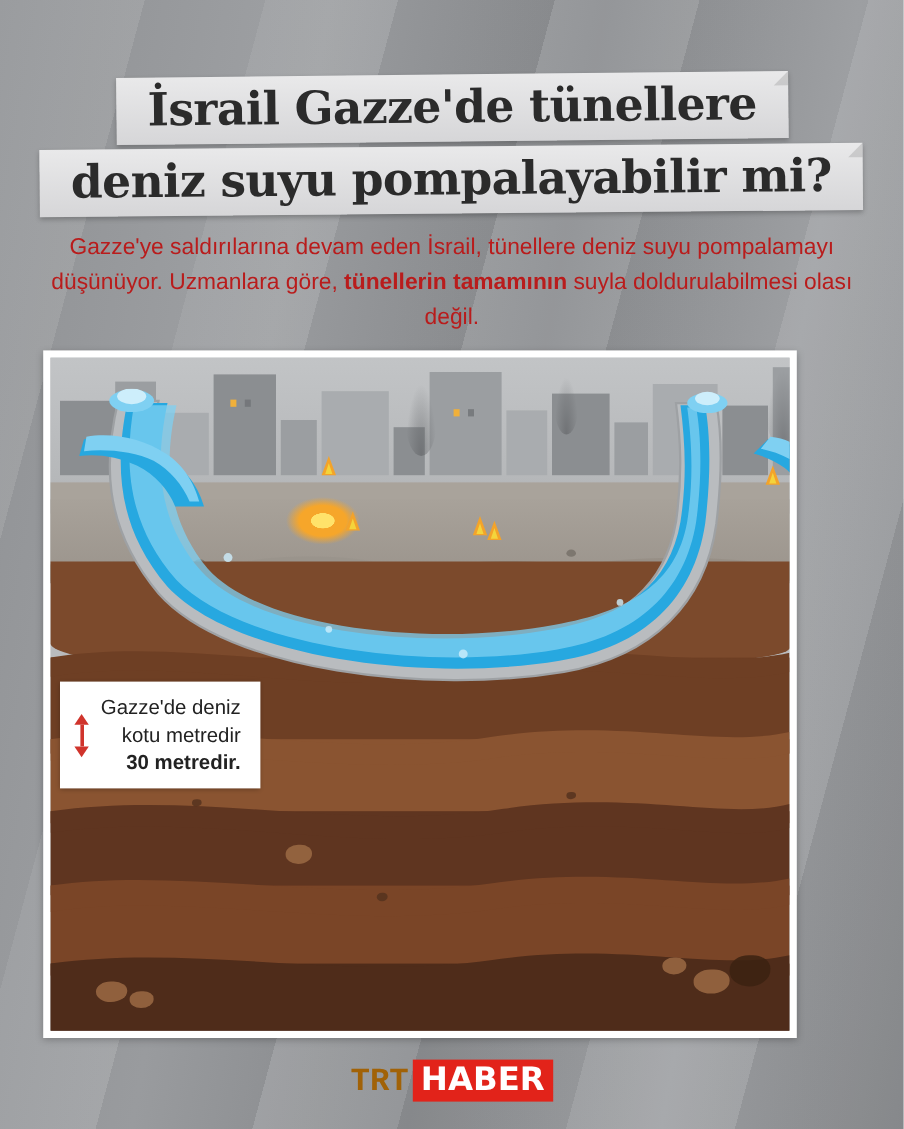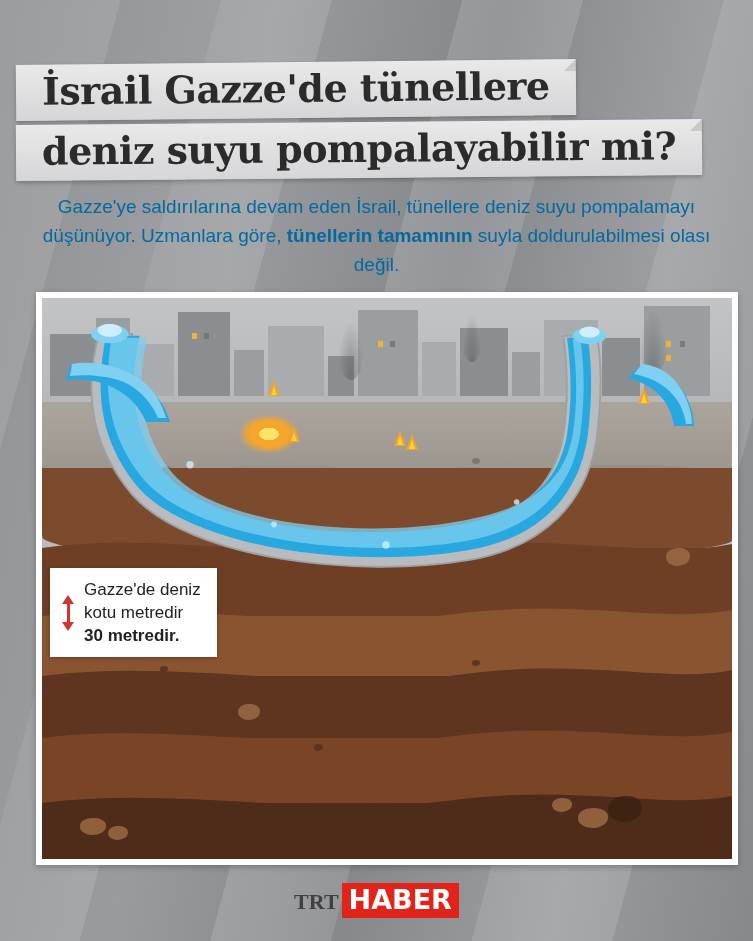--- a/index.html
+++ b/index.html
@@ -18,21 +18,22 @@
     background:
       linear-gradient(105deg, rgba(255,255,255,0.10) 0 12%, rgba(0,0,0,0.0) 12% 22%,
       rgba(255,255,255,0.07) 22% 33%, rgba(0,0,0,0.04) 33% 46%,
       rgba(255,255,255,0.09) 46% 58%, rgba(0,0,0,0.03) 58% 72%,
       rgba(255,255,255,0.06) 72% 86%, rgba(0,0,0,0.05) 86% 100%);
     pointer-events: none;
   }
 
   
   .headline-wrap {
-    position: absolute; top: 62px; left: 16px; right: 0;
+    position: absolute; top: 62px; left: 0; right: 0;
+    text-align: center;
   }
   .hl-band {
     display: inline-block;
     position: relative;
     padding: 2px 26px 4px 26px;
     background: linear-gradient(180deg,#e9e9ea,#d6d6d8);
     box-shadow: 0 2px 4px rgba(0,0,0,0.25);
   }
   .hl-band.l1 { transform: rotate(-0.6deg); }
   .hl-band.l2 { transform: rotate(-0.5deg); margin-top: 4px; }
@@ -52,34 +53,35 @@
     position: absolute; right: 0; top: 0;
     border-width: 0 0 12px 12px;
     border-style: solid;
     border-color: transparent transparent rgba(0,0,0,0.12) transparent;
   }
 
   
   .deck {
     position: absolute; top: 192px; left: 42px; right: 42px;
     text-align: center;
-    color: #0369a1;
+    color: #b91c1c;
     font-size: 19px;
     line-height: 29px;
   }
   .deck b { font-weight: bold; }
 
   
   .illo {
     position: absolute;
     left: 36px; top: 292px;
-    width: 702px; height: 573px;
+    width: 628px; height: 573px;
     background: #fff;
     padding: 6px;
     box-shadow: 0 2px 6px rgba(0,0,0,0.25);
+    text-align: right;
   }
   .scene {
     position: relative; width: 100%; height: 100%;
     overflow: hidden;
     background: #b9bbbd;
   }
 
   
   .sky {
     position: absolute; left:0; top:0; width:100%; height: 130px;
@@ -170,22 +172,22 @@
   .ar-line { width: 3px; height: 18px; background: #d0342c; }
   .callout .ctext { font-size: 17px; line-height: 23px; color:#222; }
   .callout .ctext b { font-weight: bold; }
 
   
   .logo {
     position: absolute; left: 0; right: 0; top: 884px;
     text-align: center;
   }
   .logo .trt {
-    font-family: Liberation Serif, serif;
-    font-weight: bold; font-size: 22px; color: #404040; letter-spacing: 0px;
+    font-family: Liberation Mono, monospace;
+    font-weight: bold; font-size: 27px; color: #a16207; letter-spacing: 0px;
   }
   .logo .haber {
     font-family: "DejaVu Sans", sans-serif;
     font-weight: bold; font-size: 27px; color: #fff;
     background: #e2231a;
     padding: 1px 7px 3px 7px;
     margin-left: 3px;
   }
 </style>
 </head>

